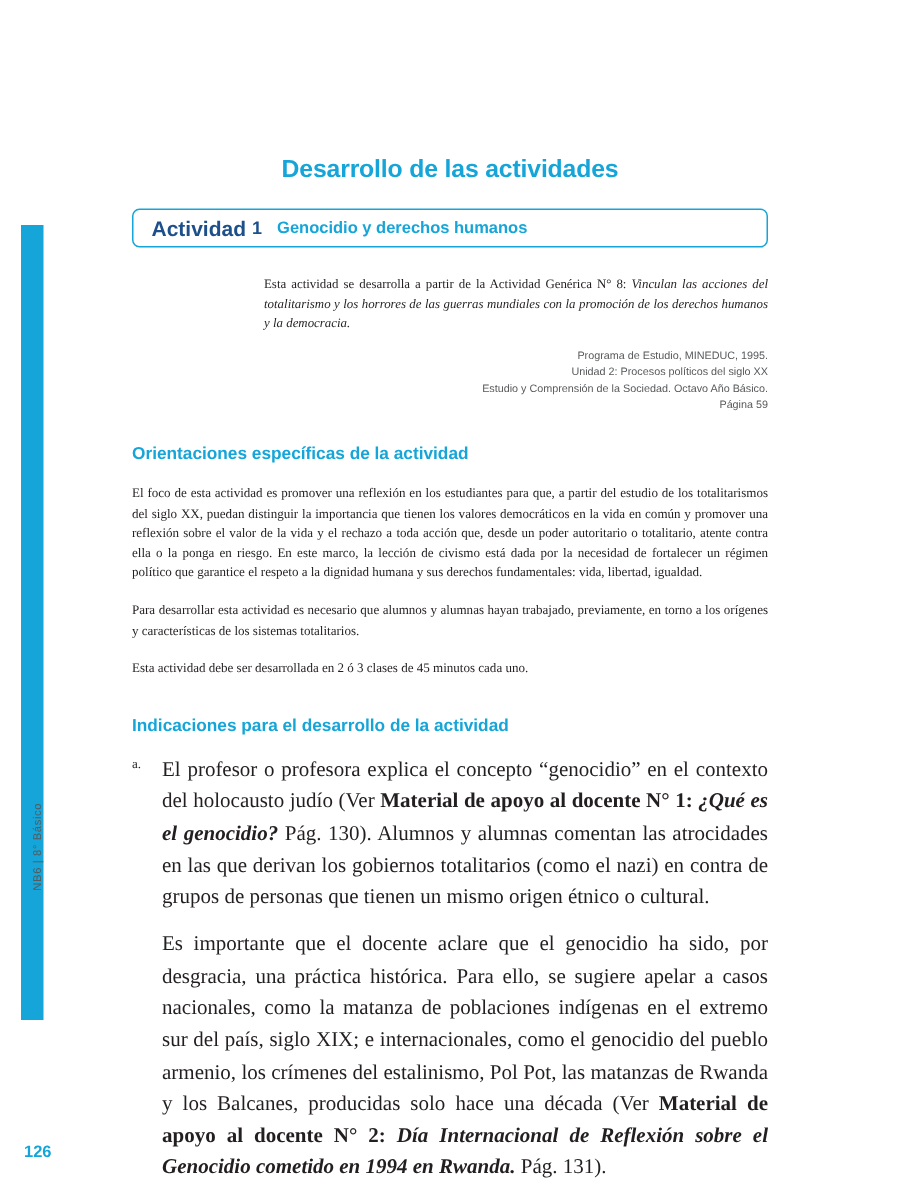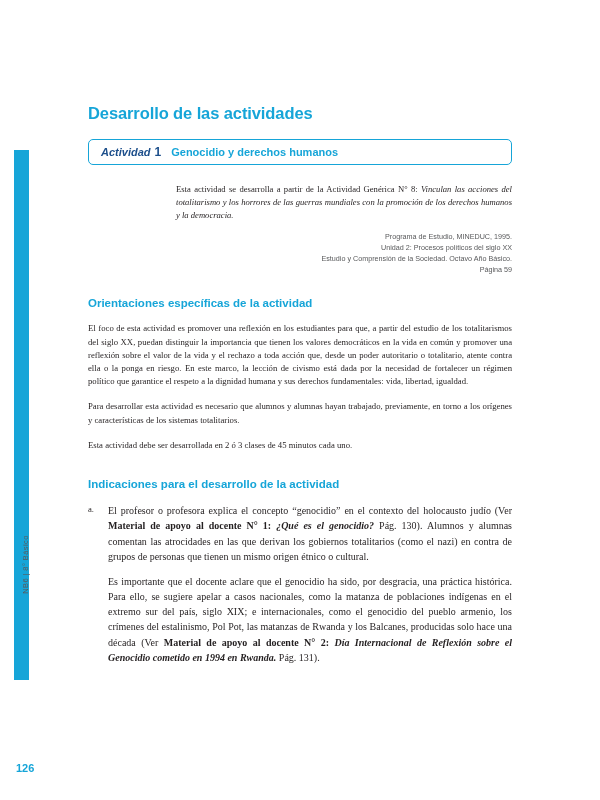--- a/index.html
+++ b/index.html
@@ -52,36 +52,36 @@
     left: 88px;
     top: 104px;
     width: 424px;
   }
   h1.title {
     font-size: 16.5px;
     color: #16a5d8;
     font-weight: bold;
     margin: 0 0 16px 0;
     letter-spacing: -0.1px;
+    text-align: center;
   }
   .activity-box {
     border: 1px solid #16a5d8;
     border-radius: 5px;
     height: 24px;
     display: flex;
     align-items: center;
     padding-left: 12px;
     margin-bottom: 18px;
   }
   .activity-box .act-label {
-    font-size: 11px;
+    font-size: 14px;
     color: #1d4f8b;
     font-weight: bold;
     margin-right: 4px;
-    font-style: italic;
   }
   .activity-box .act-num {
     font-size: 12px;
     color: #1d4f8b;
     font-weight: bold;
     margin-right: 10px;
   }
   .activity-box .act-title {
     font-size: 11px;
     color: #16a5d8;
@@ -132,21 +132,21 @@
     font-size: 8.7px;
     color: #231f20;
     font-family: "Liberation Serif", serif;
     line-height: 1.52;
   }
   .list-body {
     flex: 1;
   }
   .list-body p {
     margin: 0 0 10px 0;
-    font-size: 10px;
+    font-size: 14px;
     line-height: 1.52;
     color: #231f20;
     text-align: justify;
     font-family: "Liberation Serif", serif;
   }
   .list-body p:last-child { margin-bottom: 0; }
   b { font-weight: bold; }
   i { font-style: italic; }
 </style>
 </head>

